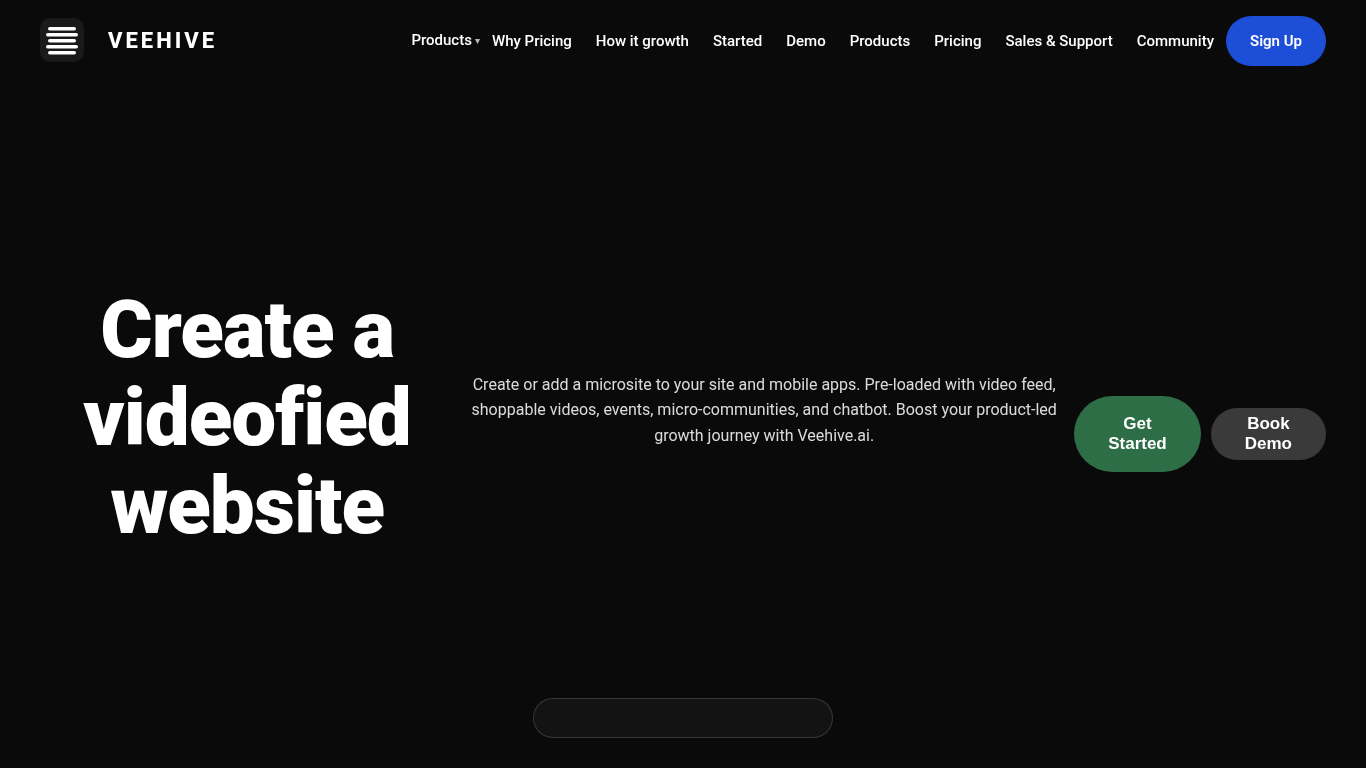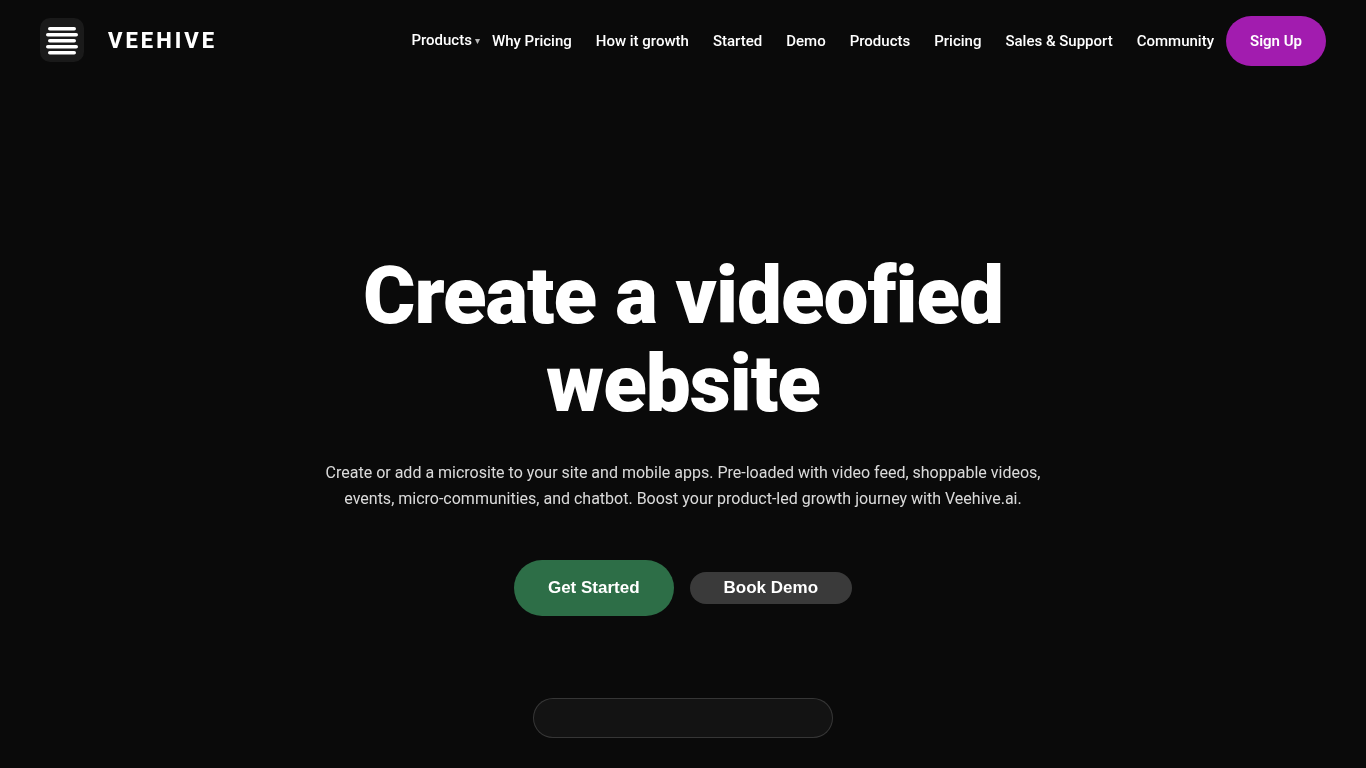--- a/index.html
+++ b/index.html
@@ -66,32 +66,32 @@
       align-items: center;
       gap: 3px;
     }
 
     .nav-products .chevron {
       font-size: 10px;
       opacity: 0.7;
     }
 
     .signup-btn {
-      background-color: #a21caf;
+      background-color: #1d4ed8;
       color: #ffffff !important;
       border-radius: 50px !important;
       padding: 16px 24px !important;
       font-weight: 600 !important;
       font-size: 15px !important;
     }
 
     
     .hero {
       display: flex;
-      flex-direction: column;
+      flex-direction: row;
       align-items: center;
       justify-content: center;
       text-align: center;
       padding: 80px 40px 60px;
       min-height: calc(768px - 80px);
     }
 
     .hero-title {
       font-size: 80px;
       font-weight: 900;
@@ -105,21 +105,21 @@
     .hero-subtitle {
       font-size: 16px;
       line-height: 1.6;
       color: rgba(255,255,255,0.85);
       max-width: 760px;
       margin-bottom: 48px;
     }
 
     .hero-buttons {
       display: flex;
-      gap: 16px;
+      gap: 10px;
       align-items: center;
     }
 
     .btn-get-started {
       background-color: #2d6e47;
       color: #ffffff;
       border: none;
       border-radius: 50px;
       padding: 18px 34px;
       font-size: 17px;

